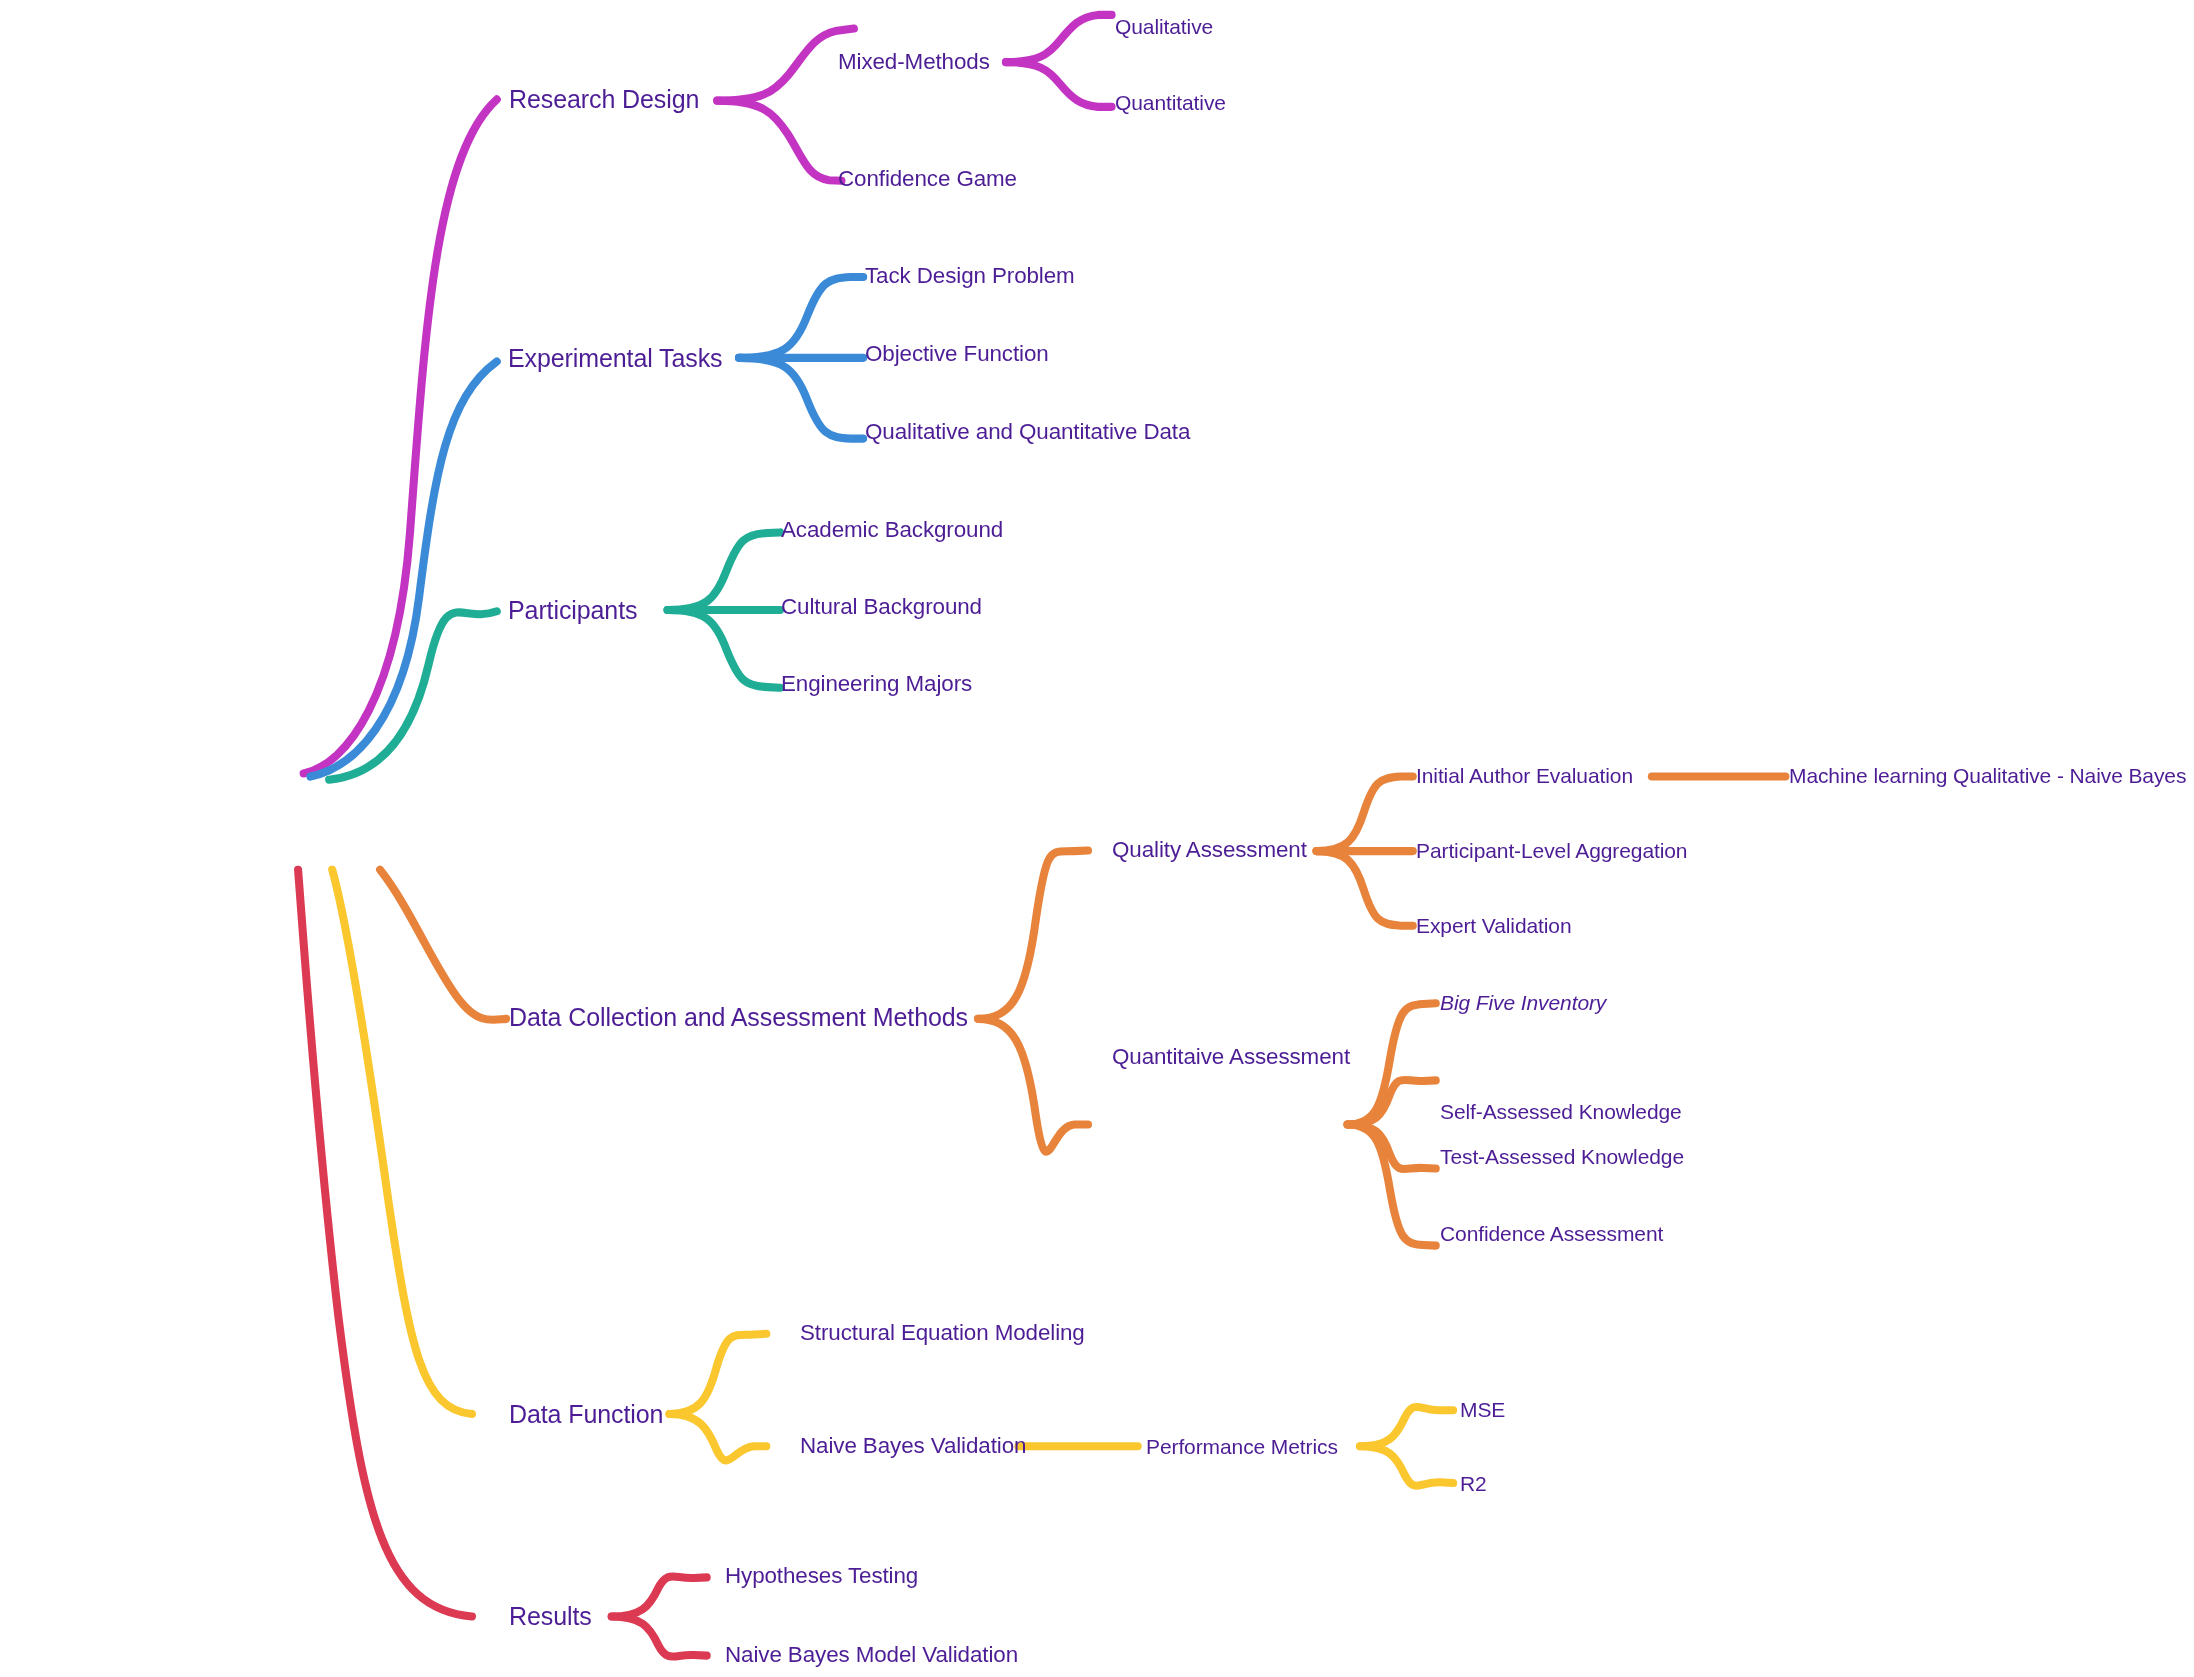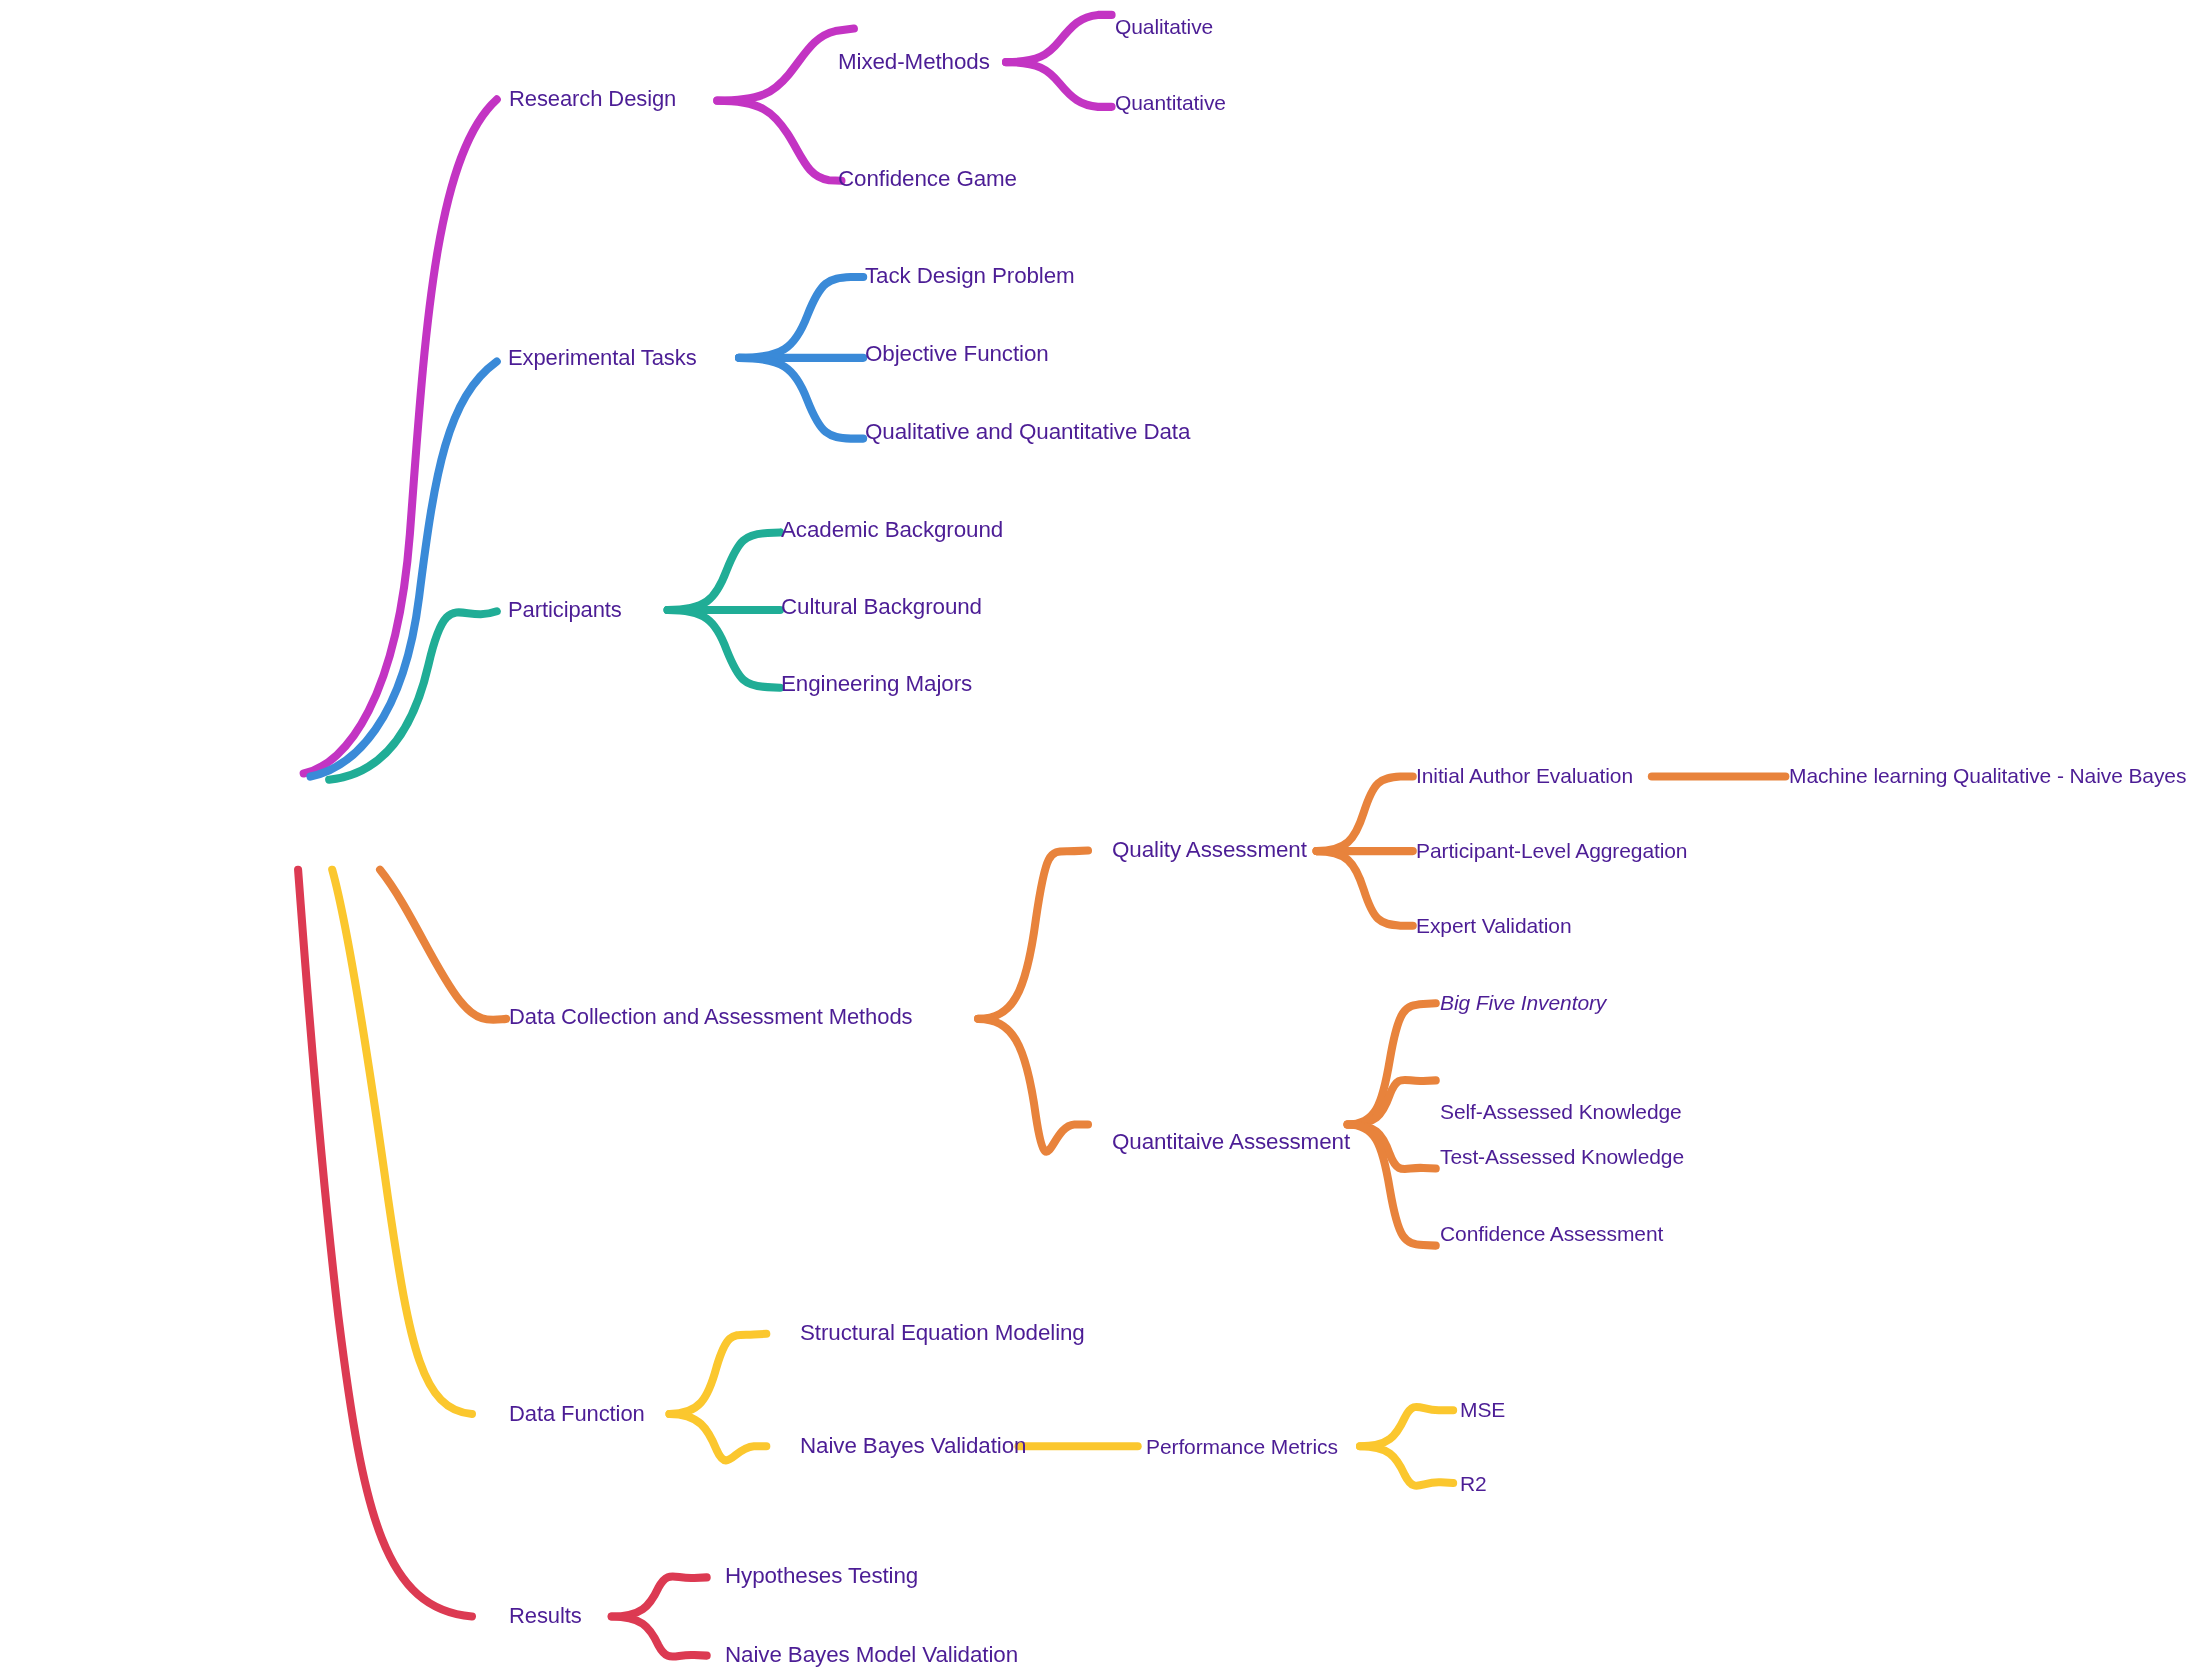--- a/index.html
+++ b/index.html
@@ -30,21 +30,21 @@
   }
   .node {
     position: absolute;
     white-space: nowrap;
     color: #4c1d95;
     font-weight: 400;
     letter-spacing: -0.1px;
     transform: translateY(-50%);
     line-height: 1.0;
   }
-  .node.lvl1 { font-size: 22px; }
+  .node.lvl1 { font-size: 25px; }
   .node.lvl2 { font-size: 22.4px; }
   .node.lvl3 { font-size: 21px; }
   .node.lvl4 { font-size: 21px; }
 
   .root-box {
     position: absolute;
     transform: translateY(-50%);
     background: #ffffff;
     border: 0.6px solid #eceff3;
     border-radius: 6.2px;
@@ -173,21 +173,21 @@
   <div class="node lvl4" style="left:1789px; top:775px;">
     <span>Machine learning Qualitative - Naive Bayes</span>
   </div>
   <div class="node lvl3" style="left:1416px; top:850px;">
     <span>Participant-Level Aggregation</span>
   </div>
   <div class="node lvl3" style="left:1416px; top:925px;">
     <span>Expert Validation</span>
   </div>
 
-  <div class="node lvl2" style="left:1112px; top:1142px;">
+  <div class="node lvl2" style="left:1112px; top:1057px;">
     <span>Quantitaive Assessment</span>
   </div>
   <div class="node lvl3" style="left:1440px; top:1002px;font-style:italic;">
     <span>Big Five Inventory</span>
   </div>
   <div class="node lvl3" style="left:1440px; top:1111px;">
     <span>Self-Assessed Knowledge</span>
   </div>
   <div class="node lvl3" style="left:1440px; top:1156px;">
     <span>Test-Assessed Knowledge</span>

